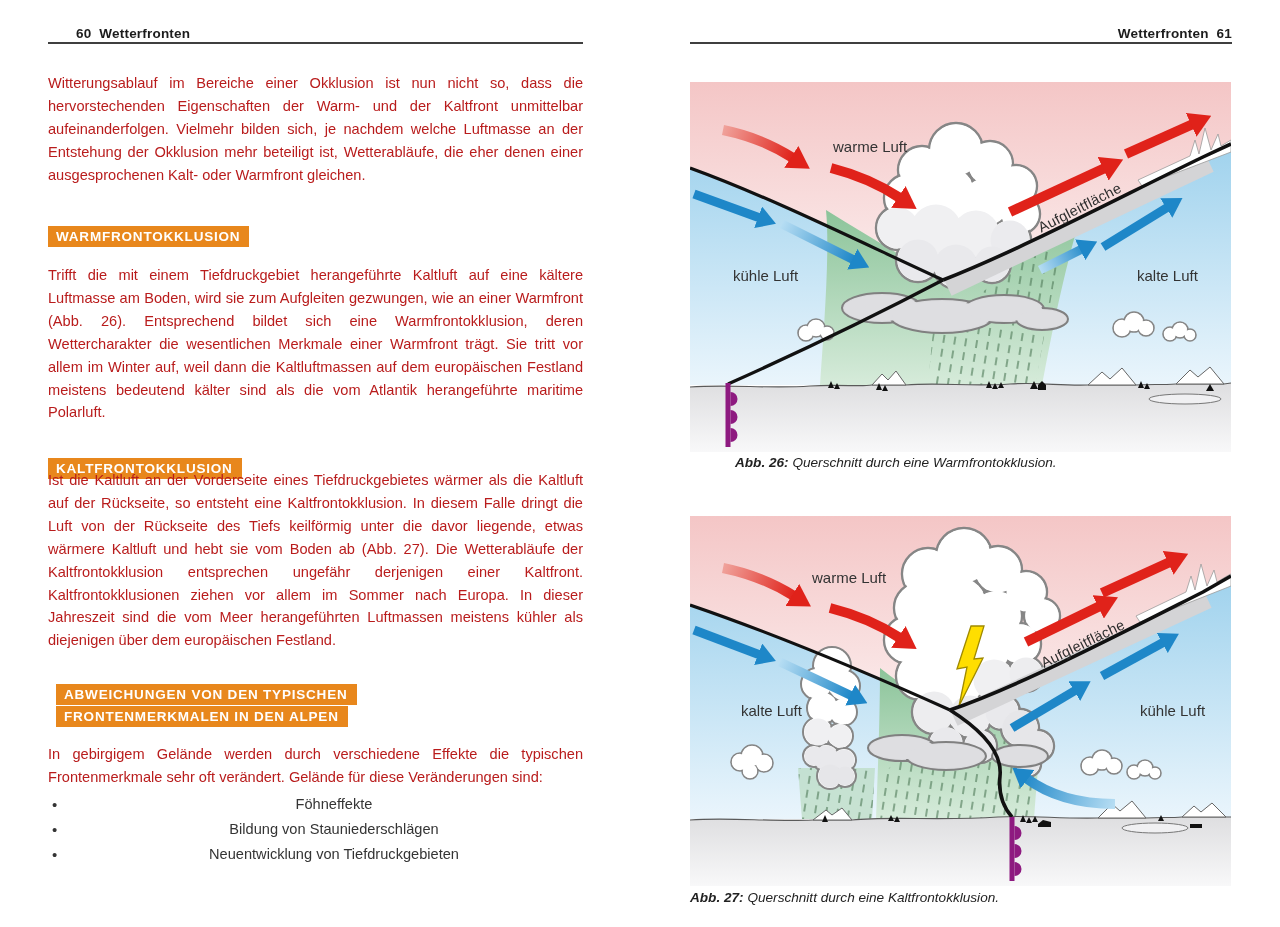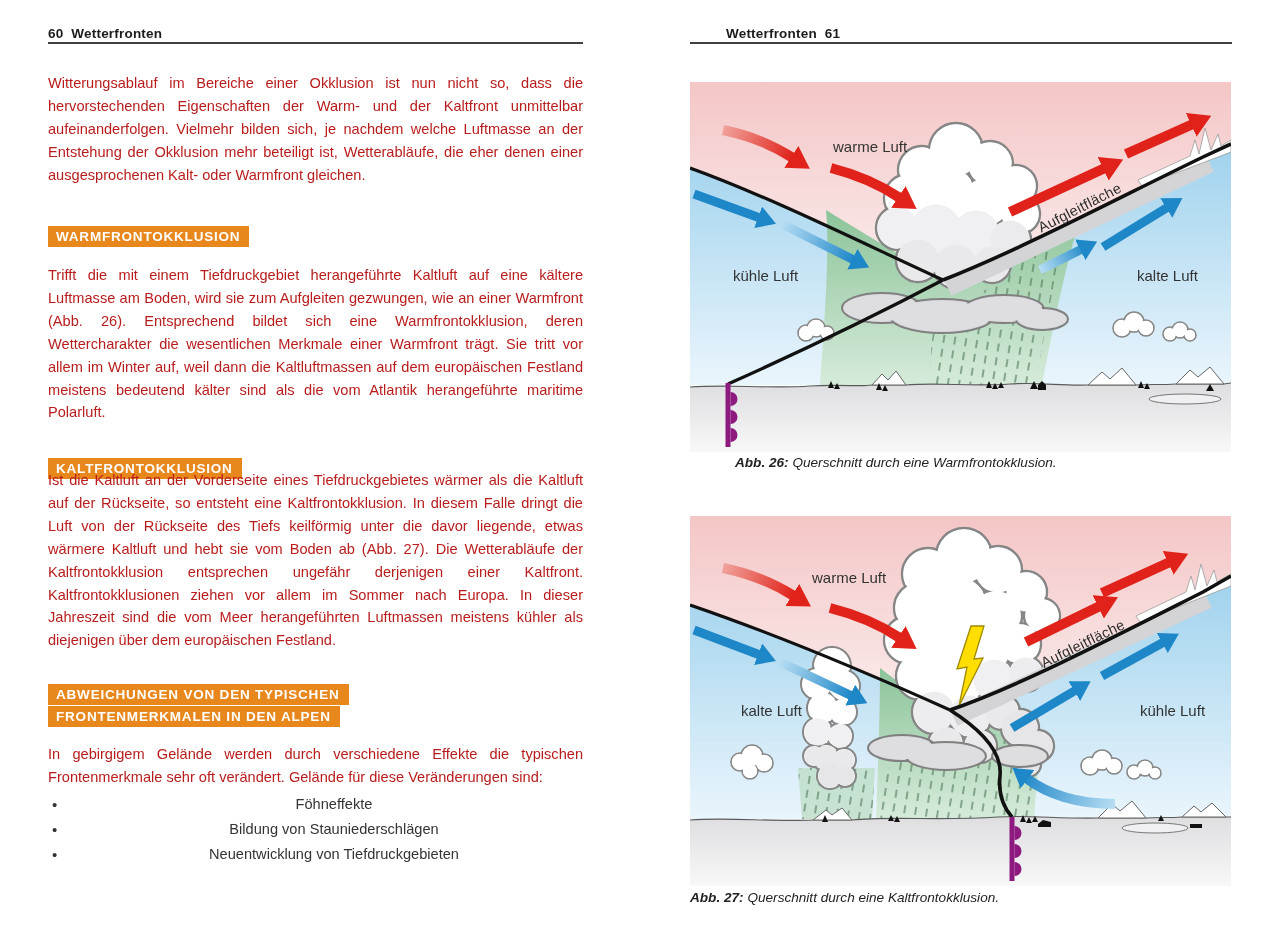--- a/index.html
+++ b/index.html
@@ -1,19 +1,19 @@
 <!DOCTYPE html>
 <html lang="de"><head>
 <meta charset="utf-8">
 <style>
   html,body{margin:0;padding:0;background:#ffffff;}
   body{width:1280px;height:927px;position:relative;font-family:"Liberation Sans",sans-serif;color:#333;}
   .abs{position:absolute;}
   
-  .hdr{font-size:13.5px;font-weight:bold;color:#1c1c1c;letter-spacing:.2px;}
+  .hdr{font-size:13.5px;font-weight:bold;color:#1c1c1c;letter-spacing:.2px;margin-left:28px;}
   .rule{height:2px;background:#3f3f3f;}
   
   .para{width:535px;font-size:14.6px;line-height:22.9px;text-align:justify;color:#b91c1c;}
   .badge{display:inline-block;background:#E8871C;color:#fff;font-size:13.5px;font-weight:bold;
          letter-spacing:.8px;padding:3px 9px 3px 8px;}
   .badge2{margin-top:1px;}
   ul.bullets{list-style:none;margin:0;padding:0;width:535px;}
   ul.bullets li{font-size:14.6px;line-height:25px;color:#343434;position:relative;padding-left:37px;text-align:center;}
   ul.bullets li::before{content:"\2022";position:absolute;left:4px;font-size:15px;color:#343434;}
   
@@ -36,32 +36,32 @@
 <div class="abs" style="left:48px;top:226px;">
   <span class="badge">WARMFRONTOKKLUSION</span>
 </div>
 <div class="abs para" style="left:48px;top:264px;">Trifft die mit einem Tiefdruckgebiet herangeführte Kaltluft auf eine kältere Luftmasse am Boden, wird sie zum Aufgleiten gezwungen, wie an einer Warmfront (Abb. 26). Entsprechend bildet sich eine Warmfrontokklusion, deren Wettercharakter die wesentlichen Merkmale einer Warmfront trägt. Sie tritt vor allem im Winter auf, weil dann die Kaltluftmassen auf dem europäischen Festland meistens bedeutend kälter sind als die vom Atlantik herangeführte maritime Polarluft.</div>
 
 <div class="abs" style="left:48px;top:458px;">
   <span class="badge">KALTFRONTOKKLUSION</span>
 </div>
 <div class="abs para" style="left:48px;top:469px;">Ist die Kaltluft an der Vorderseite eines Tiefdruckgebietes wärmer als die Kaltluft auf der Rückseite, so entsteht eine Kaltfrontokklusion. In diesem Falle dringt die Luft von der Rückseite des Tiefs keilförmig unter die davor liegende, etwas wärmere Kaltluft und hebt sie vom Boden ab (Abb. 27). Die Wetterabläufe der Kaltfrontokklusion entsprechen ungefähr derjenigen einer Kaltfront. Kaltfrontokklusionen ziehen vor allem im Sommer nach Europa. In dieser Jahreszeit sind die vom Meer herangeführten Luftmassen meistens kühler als diejenigen über dem europäischen Festland.</div>
 
-<div class="abs" style="left:48px;top:684px;">
+<div class="abs" style="left:56px;top:684px;">
   <span class="badge">ABWEICHUNGEN VON DEN TYPISCHEN</span><br>
   <span class="badge badge2">FRONTENMERKMALEN IN DEN ALPEN</span>
 </div>
 <div class="abs para" style="left:48px;top:743px;">In gebirgigem Gelände werden durch verschiedene Effekte die typischen Frontenmerkmale sehr oft verändert. Gelände für diese Veränderungen sind:</div>
 <ul class="abs bullets" style="left:48px;top:792px;">
   <li>Föhneffekte</li>
   <li>Bildung von Stauniederschlägen</li>
   <li>Neuentwicklung von Tiefdruckgebieten</li>
 </ul>
 
-<div class="abs" style="left:726px;top:24px;width:542px;">
+<div class="abs" style="left:690px;top:24px;width:542px;text-align:right;">
   <span class="hdr"><span>Wetterfronten</span>&nbsp;&nbsp;<span>61</span></span>
 </div>
 <div class="abs rule" style="left:690px;top:42px;width:542px;"></div>
 
 <svg class="abs" style="left:690px;top:82px;" width="541" height="370" viewBox="0 0 541 370">
   <defs>
     <linearGradient id="f1pink" x1="0" y1="0" x2="0" y2="1">
       <stop offset="0" stop-color="#F4C6C6"></stop>
         <stop offset="1" stop-color="#FBECEC"></stop>
     </linearGradient>

